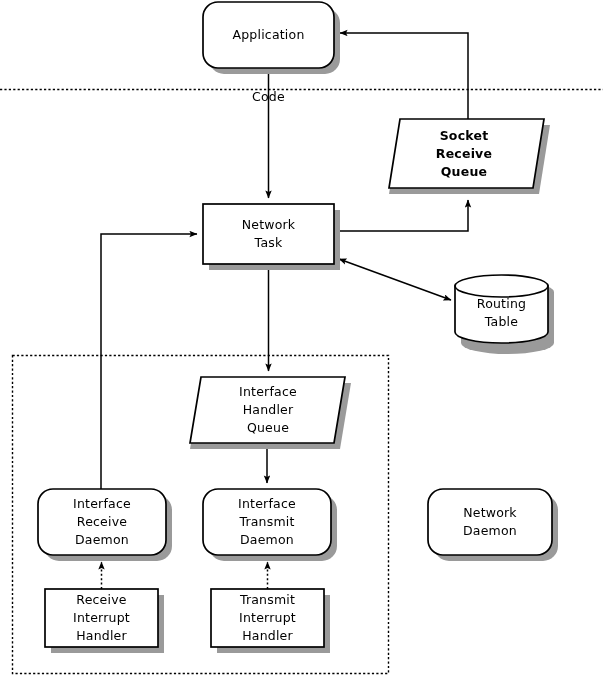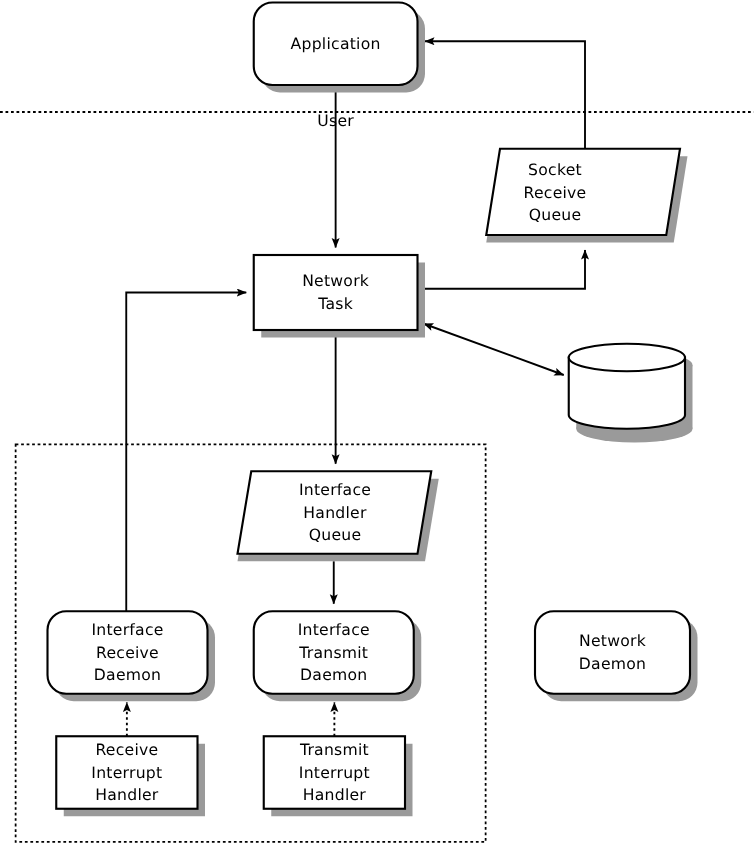--- a/index.html
+++ b/index.html
@@ -122,34 +122,38 @@
 
       <rect x="45" y="589" width="113" height="58"></rect>
 
       <rect x="211" y="589" width="113" height="58"></rect>
     </g>
   </svg>
 
   <div class="node-label" style="left:203px; top:2px; width:131px; height:66px;gap:44px;">
     <span>User</span>
     <span>Application</span>
-    <span>User</span>
+    <span>Code</span>
   </div>
 
-  <div class="node-label" style="left:372px; top:119px; width:144px; height:69px;">
+  <div class="node-label" style="left:392px; top:119px; width:144px; height:69px;font-weight:bold;">
     <span>Socket</span>
     <span>Receive</span>
     <span>Queue</span>
   </div>
 
   <div class="node-label" style="left:203px; top:204px; width:131px; height:60px;">
     <span>Network</span>
     <span>Task</span>
   </div>
 
+  <div class="node-label" style="left:455px; top:288px; width:93px; height:50px;">
+    <span>Routing</span>
+    <span>Table</span>
+  </div>
 
   <div class="node-label" style="left:196px; top:377px; width:144px; height:66px;">
     <span>Interface</span>
     <span>Handler</span>
     <span>Queue</span>
   </div>
 
   <div class="node-label" style="left:38px; top:489px; width:128px; height:66px;">
     <span>Interface</span>
     <span>Receive</span>

